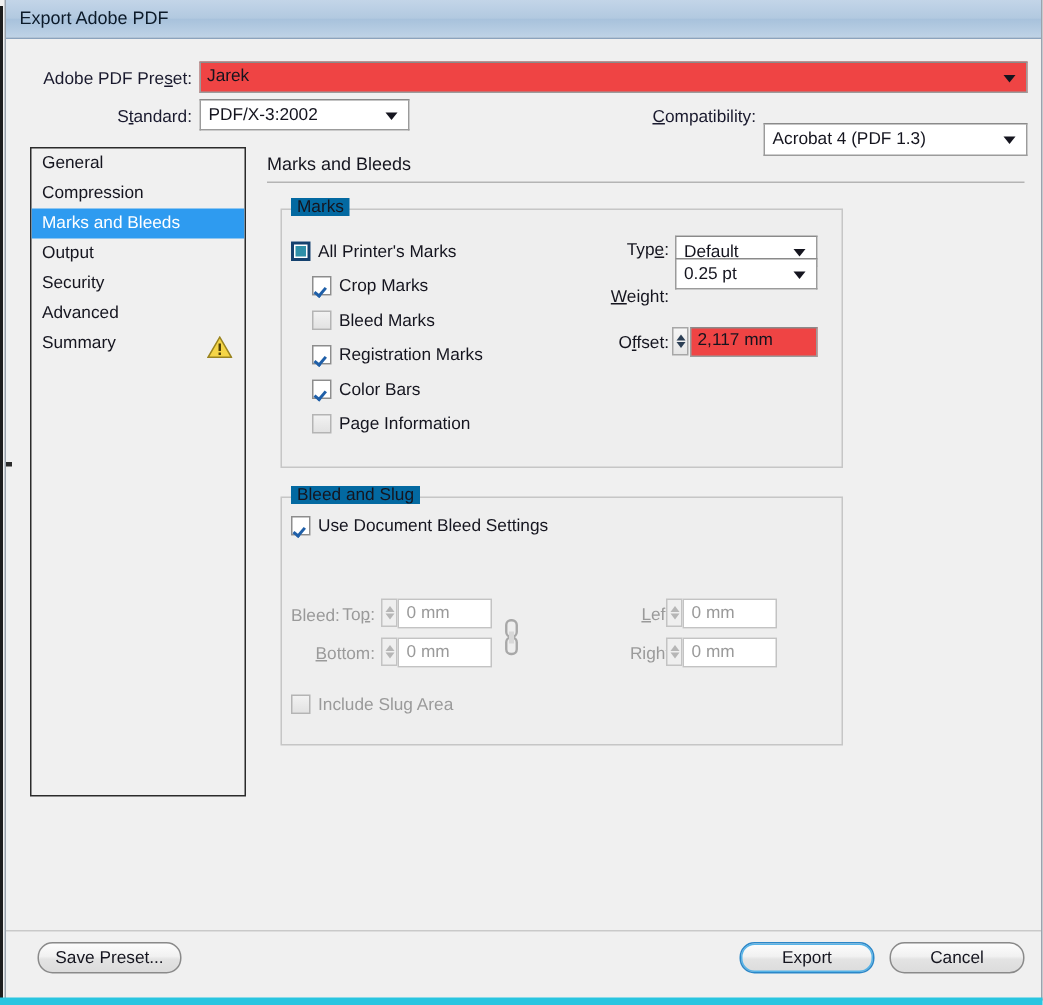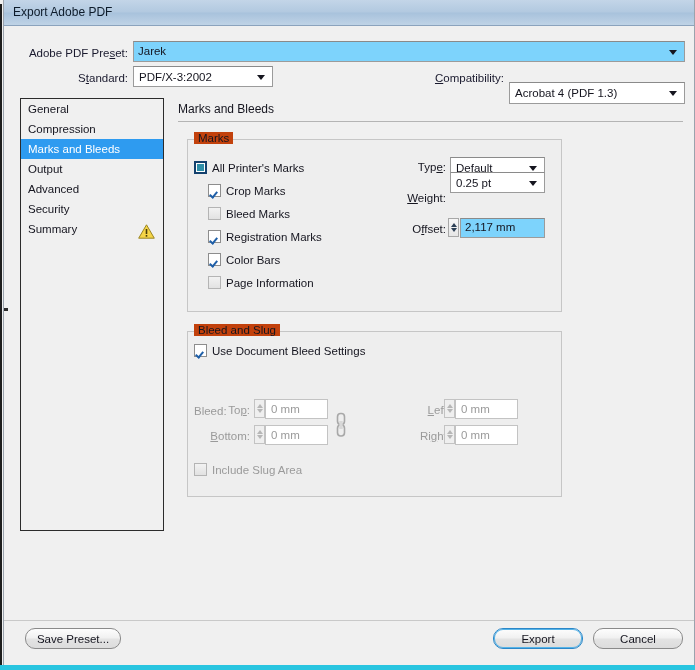--- a/index.html
+++ b/index.html
@@ -68,21 +68,21 @@
     position: absolute;
     font-size: 11.5px;
     color: #1a1a2e;
     text-align: right;
     white-space: nowrap;
   }
   .u { text-decoration: underline; }
 
   .textfield {
     position: absolute;
-    background: #7dd3fc;
+    background: #ef4444;
     border: 1px solid #9b9b9b;
     border-top-color: #8a8a8a;
     font-family: "Liberation Sans", sans-serif;
     font-size: 11.5px;
     color: #14141e;
     padding: 0 4px;
     line-height: 1;
     display: flex;
     align-items: center;
   }
@@ -150,21 +150,21 @@
   }
 
   
   .group {
     position: absolute;
     border: 1px solid #c6c6c6;
     background: #eeeeee;
   }
   .group-title {
     position: absolute;
-    background: #c2410c;
+    background: #0369a1;
     padding: 0 4px;
     font-size: 11.5px;
     color: #15151f;
     white-space: nowrap;
   }
 
   
   .cbrow {
     position: absolute;
     display: flex;
@@ -307,22 +307,22 @@
   <div class="combo" style="left:505px; top:82px; width:176px; height:22px;">
     <span>Acrobat 4 (PDF 1.3)</span>
     <span class="arrow"></span>
   </div>
 
   <div id="sidebar">
     <div class="side-item"><span>General</span></div>
     <div class="side-item"><span>Compression</span></div>
     <div class="side-item selected"><span>Marks and Bleeds</span></div>
     <div class="side-item"><span>Output</span></div>
+    <div class="side-item"><span>Security</span></div>
     <div class="side-item"><span>Advanced</span></div>
-    <div class="side-item"><span>Security</span></div>
     <div class="side-item"><span>Summary</span></div>
 
     <svg id="warn-icon" viewBox="0 0 17 15">
       <polygon points="8.5,0.8 16.3,14.2 0.7,14.2" fill="#f5d547" stroke="#9a8420" stroke-width="1"></polygon>
       <rect x="7.7" y="5" width="1.6" height="5" fill="#4a3c08"></rect>
       <rect x="7.7" y="11" width="1.6" height="1.7" fill="#4a3c08"></rect>
     </svg>
   </div>
 
   <div id="pane-title">Marks and Bleeds</div>

